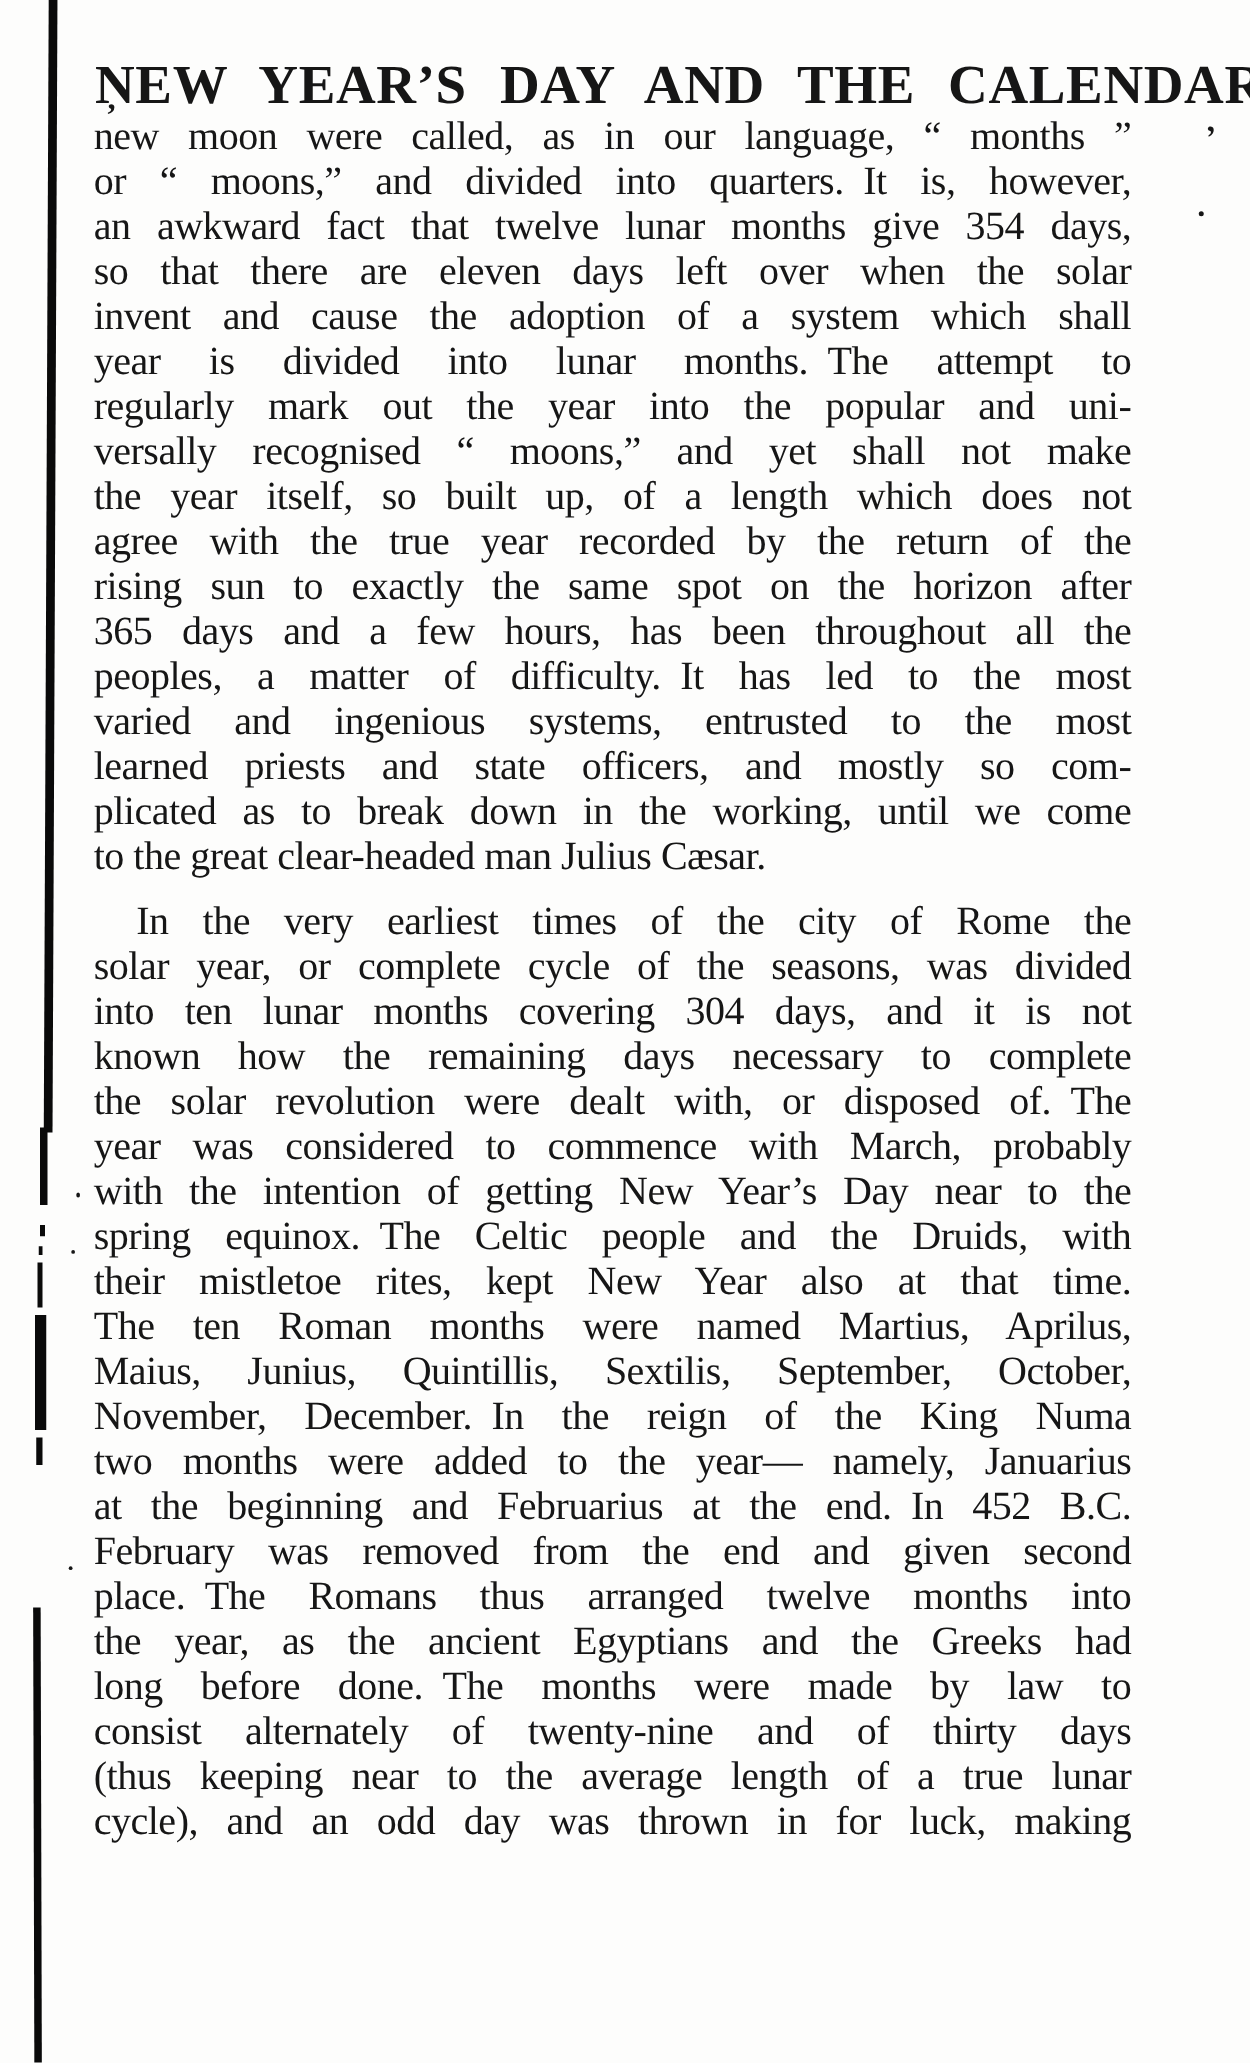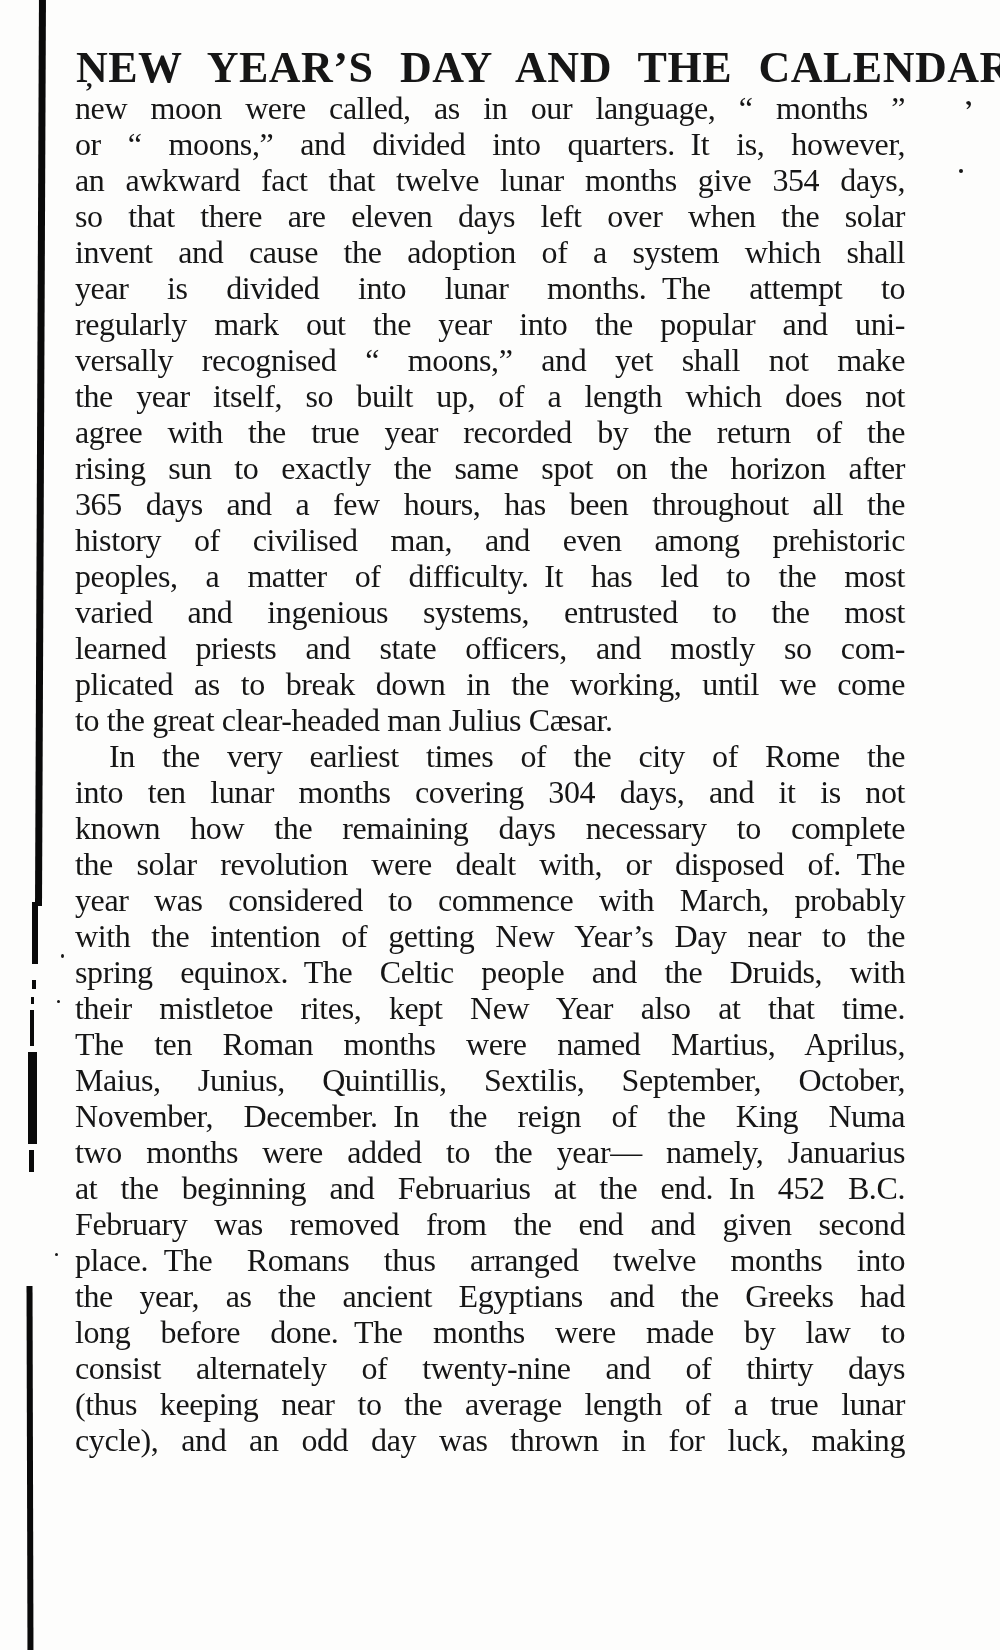--- a/index.html
+++ b/index.html
@@ -51,21 +51,21 @@
     letter-spacing: -0.4px;
   }
   .paragraph { margin: 0; padding: 0; }
   .line {
     line-height: 36px;
     height: 36px;
     text-align: justify;
     text-align-last: justify;
     overflow: visible;
   }
-  .line.indent { text-indent: 34px; }
+  .line.indent { text-indent: 34px; margin-top: 16px; }
   .line.flush-left { text-align-last: left; }
   
   .edge-seg {
     position: absolute;
     background: var(--edge);
   }
   .edge-a { left: 37px; top: -6px;  width: 7px; height: 912px; transform: rotate(0.25deg); }
   .edge-b { left: 32px; top: 902px; width: 6px; height: 62px; }
   .edge-d1{ left: 32px; top: 980px; width: 4px; height: 9px; }
   .edge-d2{ left: 31px; top: 997px; width: 3px; height: 7px; }
@@ -121,29 +121,29 @@
         <div class="line">an awkward fact that twelve lunar months give 354 days,</div>
         <div class="line">so that there are eleven days left over when the solar</div>
         <div class="line">invent and cause the adoption of a system which shall</div>
         <div class="line">year is divided into lunar months. The attempt to</div>
         <div class="line">regularly mark out the year into the popular and uni-</div>
         <div class="line">versally recognised “ moons,” and yet shall not make</div>
         <div class="line">the year itself, so built up, of a length which does not</div>
         <div class="line">agree with the true year recorded by the return of the</div>
         <div class="line">rising sun to exactly the same spot on the horizon after</div>
         <div class="line">365 days and a few hours, has been throughout all the</div>
-        <div class="line">history of civilised man, and even among prehistoric</div>
         <div class="line">peoples, a matter of difficulty. It has led to the most</div>
         <div class="line">varied and ingenious systems, entrusted to the most</div>
         <div class="line">learned priests and state officers, and mostly so com-</div>
         <div class="line">plicated as to break down in the working, until we come</div>
         <div class="line flush-left">to the great clear-headed man Julius Cæsar.</div>
       </section>
     <section class="paragraph">
         <div class="line indent">In the very earliest times of the city of Rome the</div>
+        <div class="line">solar year, or complete cycle of the seasons, was divided</div>
         <div class="line">into ten lunar months covering 304 days, and it is not</div>
         <div class="line">known how the remaining days necessary to complete</div>
         <div class="line">the solar revolution were dealt with, or disposed of. The</div>
         <div class="line">year was considered to commence with March, probably</div>
         <div class="line">with the intention of getting New Year’s Day near to the</div>
         <div class="line">spring equinox. The Celtic people and the Druids, with</div>
         <div class="line">their mistletoe rites, kept New Year also at that time.</div>
         <div class="line">The ten Roman months were named Martius, Aprilus,</div>
         <div class="line">Maius, Junius, Quintillis, Sextilis, September, October,</div>
         <div class="line">November, December. In the reign of the King Numa</div>

